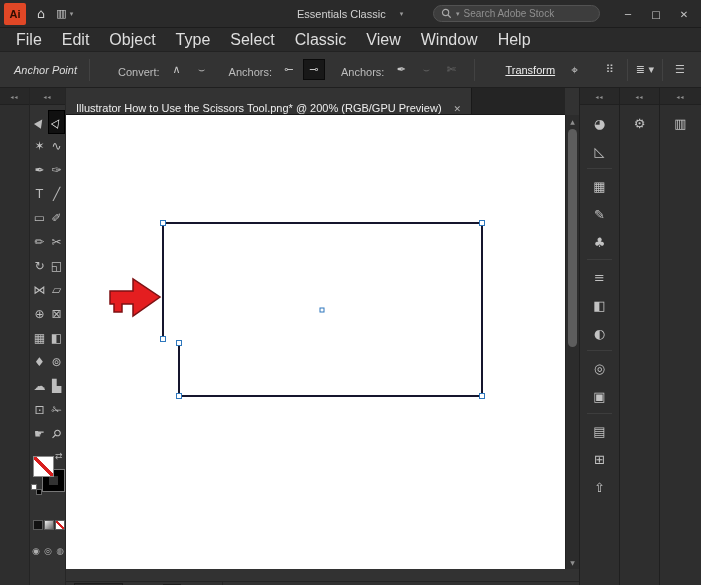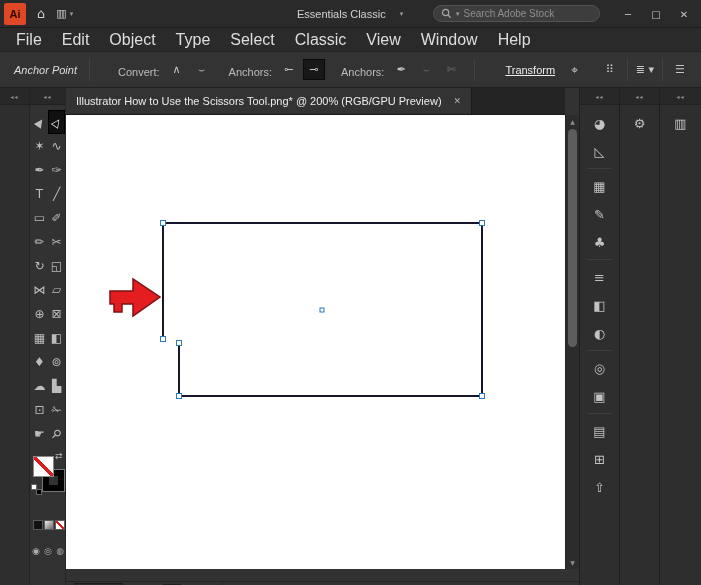--- a/index.html
+++ b/index.html
@@ -76,21 +76,21 @@
   .mini{width:10px;height:10px;border:1px solid #5a5a5a;}
   .mini.color-button{background:#111;}
   .mini.gradient-button{background:linear-gradient(135deg,#eee,#666);}
   .mini.none-button{background:#fff;background-image:linear-gradient(45deg,transparent 40%,#d81e1e 40%,#d81e1e 60%,transparent 60%);}
   .dm-row{position:absolute;top:458px;left:2px;width:32px;display:flex;justify-content:space-between;
           font-size:9px;color:#b0b0b0;font-family:"DejaVu Sans",sans-serif;}
 
   
   .tabbar{position:absolute;left:66px;top:88px;width:499px;height:27px;background:#242424;
           border-bottom:1px solid #191919;display:flex;align-items:stretch;}
-  .tab{background:#333;display:flex;align-items:center;padding:0 10px;font-size:11px;color:#ededed;
+  .tab{background:#333;display:flex;align-items:flex-end;padding:0 10px;font-size:11px;color:#ededed;
        border-right:1px solid #191919;white-space:nowrap;}
   .tab-title{overflow:hidden;text-overflow:ellipsis;max-width:400px;}
   .tab-close{margin-left:12px;color:#b0b0b0;font-size:9px;font-family:"DejaVu Sans",sans-serif;}
   .canvas{position:absolute;left:66px;top:115px;width:499px;height:454px;background:#fff;}
   .canvas svg{display:block;}
 
   
   .vscroll{position:absolute;left:565px;top:115px;width:14px;height:454px;background:#2c2c2c;border-left:1px solid #232323;}
   .sc-arrow{height:13px;display:flex;align-items:center;justify-content:center;font-size:6px;color:#8f8f8f;
             font-family:"DejaVu Sans",sans-serif;}

